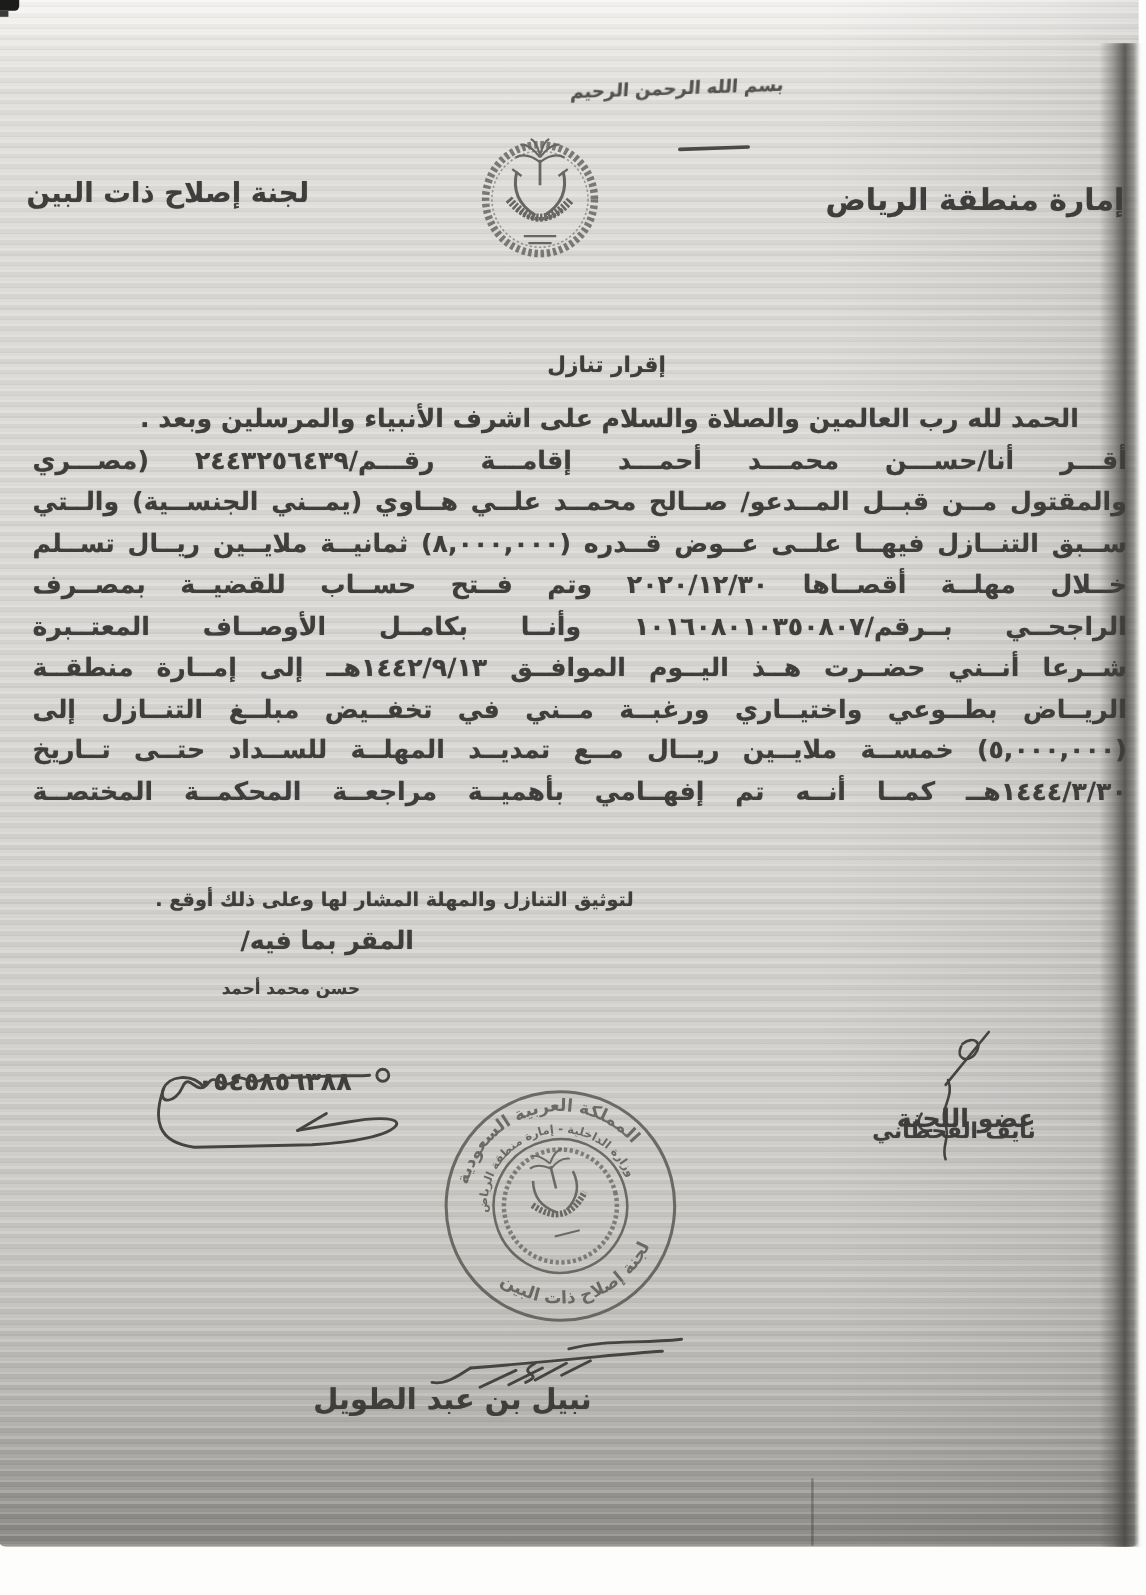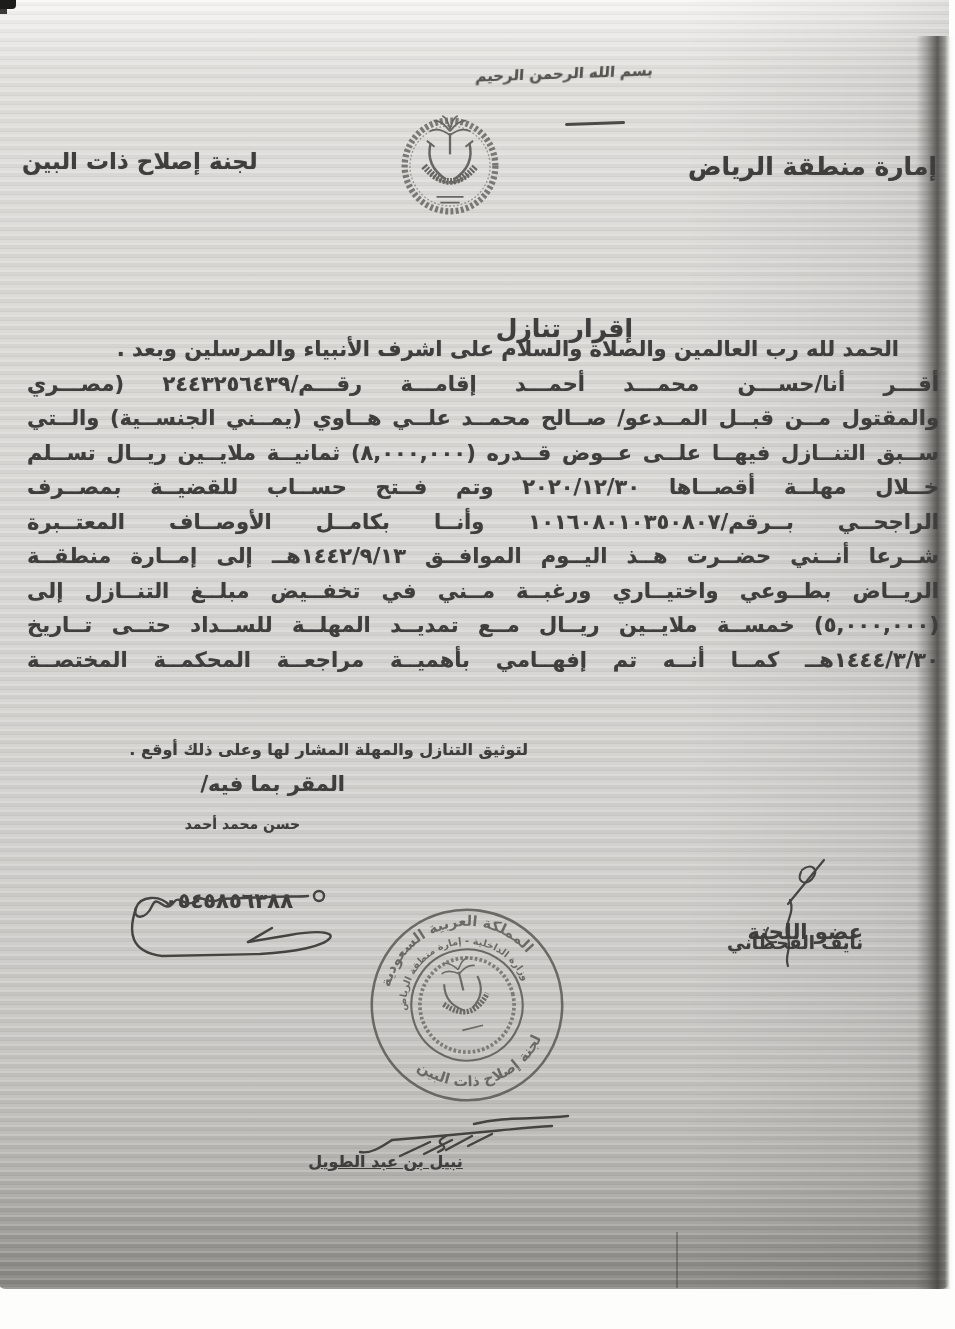--- a/index.html
+++ b/index.html
@@ -73,21 +73,21 @@
         <path d="M80 34 Q86 58 64 72" stroke-width="2.6"></path>
         <path d="M36 32 L44 38 M84 32 L76 38" stroke-width="2"></path>
 
         <path d="M33 58 Q60 90 87 58" stroke-width="7" stroke-dasharray="2.2 1.4"></path>
         <path d="M40 66 Q60 84 80 66" stroke-width="3" stroke-dasharray="2 1.5"></path>
         <path d="M46 90 L74 90 M50 96 L70 96" stroke-width="2"></path>
       </g>
     </svg>
   </div>
 
-  <div class="t bold" style="left:378px;top:294px;width:255px;text-align:right;font-size:25px;margin-top:20px;">إقرار تنازل</div>
+  <div class="t bold" style="left:378px;top:294px;width:255px;text-align:center;font-size:18px;">إقرار تنازل</div>
 
   <div class="t" style="right:16px;top:332px;width:912px;">
     <div class="bodyline" style="text-align:center;text-align-last:right;padding-right:40px;">الحمد لله رب العالمين والصلاة والسلام على اشرف الأنبياء والمرسلين وبعد .</div>
     <div class="bodyline">أقـــر أنا/حســـن محمـــد أحمـــد إقامـــة رقـــم/٢٤٤٣٢٥٦٤٣٩ (مصـــري</div>
     <div class="bodyline">والمقتول مــن قبــل المــدعو/ صــالح محمــد علــي هــاوي (يمــني الجنســية) والــتي</div>
     <div class="bodyline">ســبق التنــازل فيهــا علــى عــوض قــدره (٨,٠٠٠,٠٠٠) ثمانيــة ملايــين ريــال تســلم</div>
     <div class="bodyline">خــلال مهلــة أقصــاها ٢٠٢٠/١٢/٣٠ وتم فــتح حســاب للقضيــة بمصــرف</div>
     <div class="bodyline">الراجحــي بــرقم/١٠١٦٠٨٠١٠٣٥٠٨٠٧ وأنــا بكامــل الأوصــاف المعتــبرة</div>
     <div class="bodyline">شــرعا أنــني حضــرت هــذ اليــوم الموافــق ١٤٤٢/٩/١٣هــ إلى إمــارة منطقــة</div>
     <div class="bodyline">الريــاض بطــوعي واختيــاري ورغبــة مــني في تخفــيض مبلــغ التنــازل إلى</div>
@@ -160,15 +160,15 @@
     <svg width="296" height="62" viewBox="0 0 296 62">
       <g fill="none" stroke="#454441" stroke-width="2.4" stroke-linecap="round">
         <path d="M272 10 C 236 14, 210 10, 178 18"></path>
         <path d="M256 20 C 220 22, 196 26, 96 34"></path>
         <path d="M150 30 C 132 40, 160 38, 142 46"></path>
         <path d="M134 36 L 104 50 M156 34 L 128 48 M176 30 L 150 44 M196 28 L 172 40"></path>
         <path d="M96 34 C 84 42, 74 48, 64 46"></path>
       </g>
     </svg>
   </div>
-  <div class="t bold" style="left:278px;top:1152px;width:215px;text-align:center;font-size:16px;white-space:nowrap;text-decoration:underline;">نبيل بن عبد الطويل</div>
+  <div class="t bold" style="left:278px;top:1152px;width:215px;text-align:center;font-size:24px;white-space:nowrap;">نبيل بن عبد الطويل</div>
 
 </div>
 
 </body></html>

